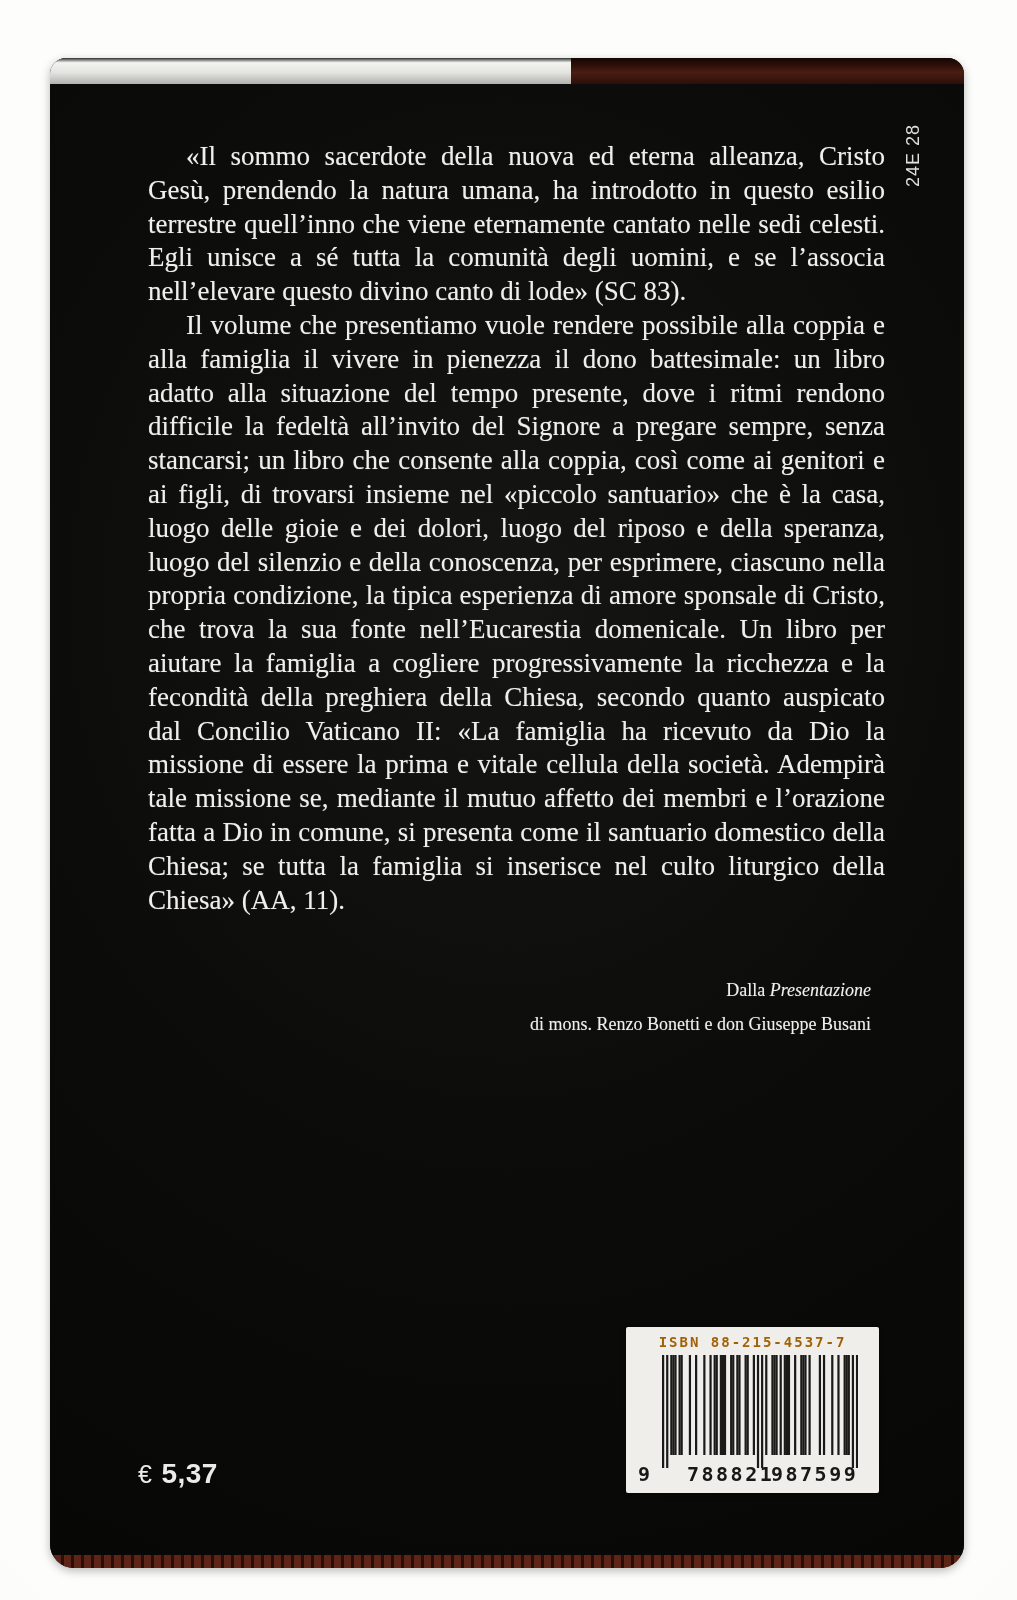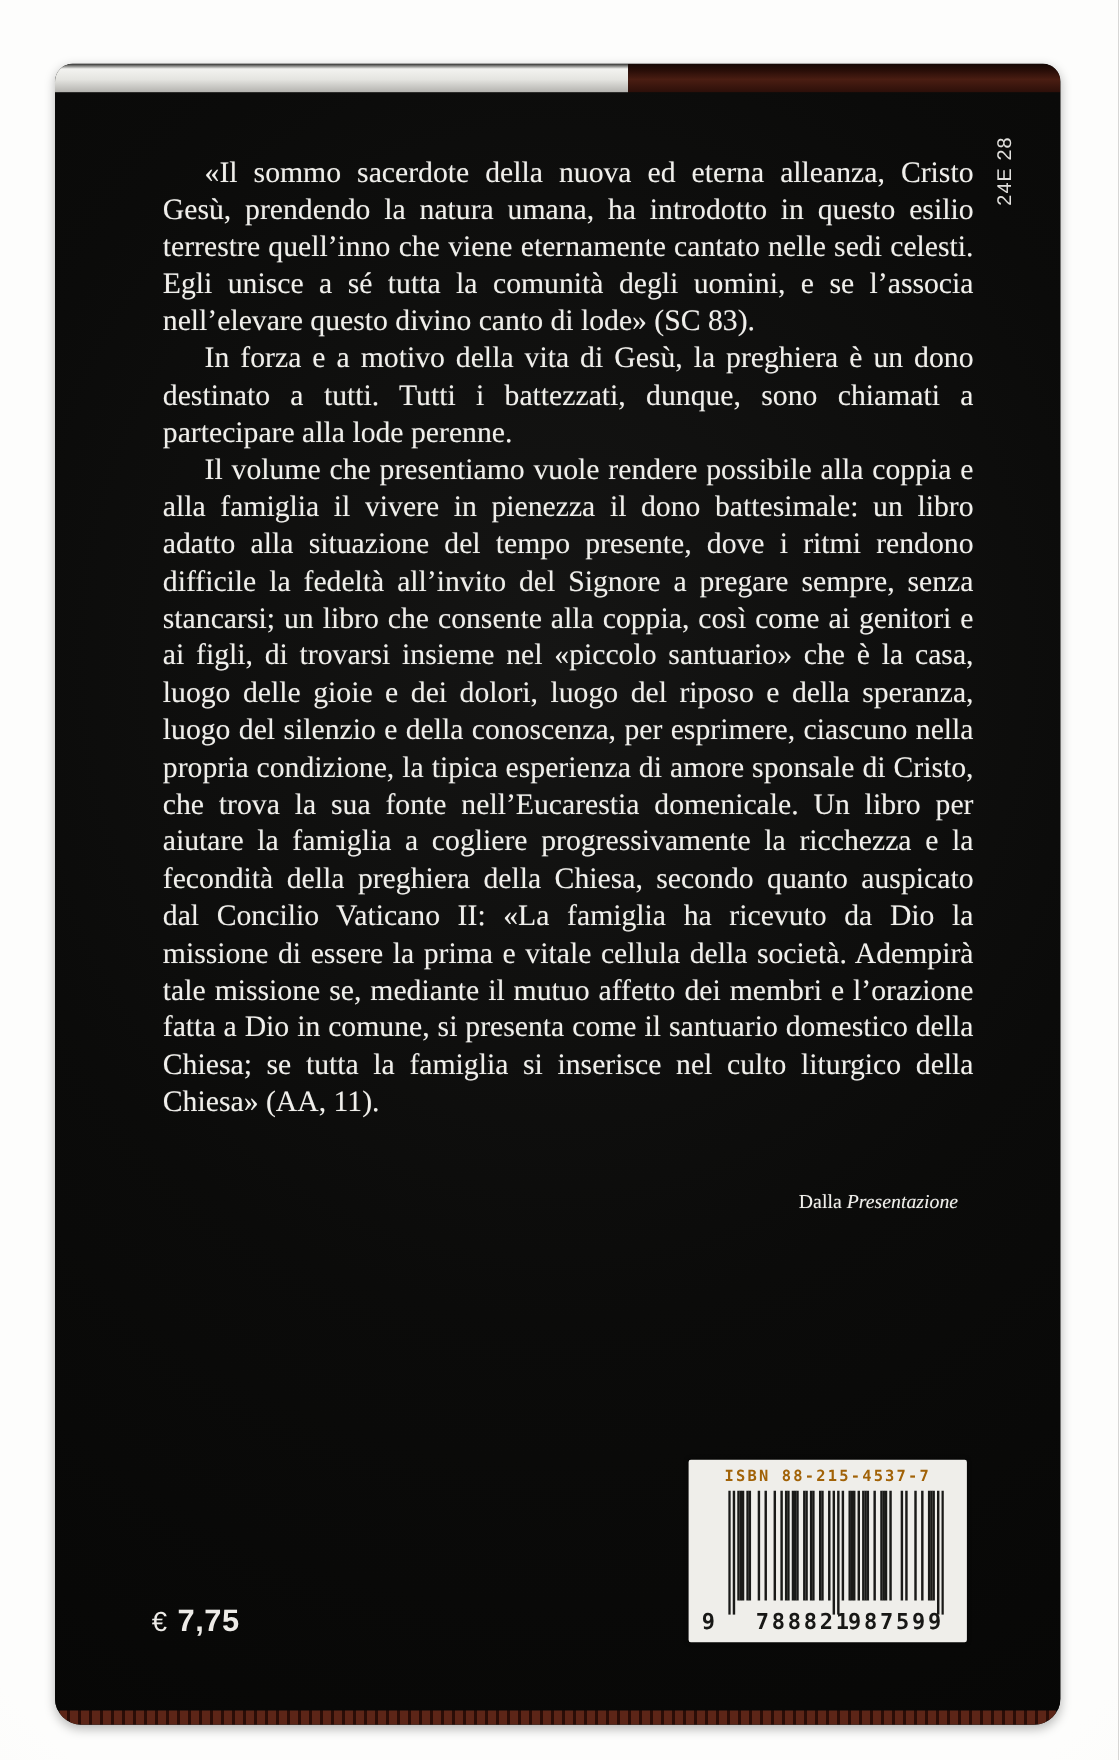--- a/index.html
+++ b/index.html
@@ -128,30 +128,30 @@
     </div>
 
     <div class="cover">
 
       <div class="spine-code-wrap">
         <span class="spine-code">24E 28</span>
       </div>
 
       <div class="blurb">
         <p>«Il sommo sacerdote della nuova ed eterna alleanza, Cristo Gesù, prendendo la natura umana, ha introdotto in questo esilio terrestre quell’inno che viene eternamente cantato nelle sedi celesti. Egli unisce a sé tutta la comunità degli uomini, e se l’associa nell’elevare questo divino canto di lode» (SC 83).</p>
-        <p>In forza e a motivo della vita di Gesù, la preghiera è un dono destinato a tutti. Tutti i battezzati, dunque, sono chiamati a partecipare alla lode perenne.</p>
         <p>Il volume che presentiamo vuole rendere possibile alla coppia e alla famiglia il vivere in pienezza il dono battesimale: un libro adatto alla situazione del tempo presente, dove i ritmi rendono difficile la fedeltà all’invito del Signore a pregare sempre, senza stancarsi; un libro che consente alla coppia, così come ai genitori e ai figli, di trovarsi insieme nel «piccolo santuario» che è la casa, luogo delle gioie e dei dolori, luogo del riposo e della speranza, luogo del silenzio e della conoscenza, per esprimere, ciascuno nella propria condizione, la tipica esperienza di amore sponsale di Cristo, che trova la sua fonte nell’Eucarestia domenicale. Un libro per aiutare la famiglia a cogliere progressivamente la ricchezza e la fecondità della preghiera della Chiesa, secondo quanto auspicato dal Concilio Vaticano II: «La famiglia ha ricevuto da Dio la missione di essere la prima e vitale cellula della società. Adempirà tale missione se, mediante il mutuo affetto dei membri e l’orazione fatta a Dio in comune, si presenta come il santuario domestico della Chiesa; se tutta la famiglia si inserisce nel culto liturgico della Chiesa» (AA, 11).</p>
 
         <div class="attribution">
           <div><span>Dalla </span><span class="italic">Presentazione</span></div>
+          <div>di mons. Renzo Bonetti e don Giuseppe Busani</div>
         </div>
       </div>
 
       <div class="price">
-        <span class="cur">€</span><span class="amt">7,75</span>
+        <span class="cur">€</span><span class="amt">5,37</span>
       </div>
 
 
       <div class="barcode-label">
         <div class="isbn">ISBN 88-215-4537-7</div>
         <svg id="barcode-bars" width="196" height="113" viewBox="0 0 196 113">
             <rect x="0.00" y="0" width="2.21" height="113" fill="#1a1a18"></rect>
             <rect x="4.13" y="0" width="2.21" height="113" fill="#1a1a18"></rect>
             <rect x="8.25" y="0" width="2.21" height="100" fill="#1a1a18"></rect>
             <rect x="10.32" y="0" width="2.21" height="100" fill="#1a1a18"></rect>

